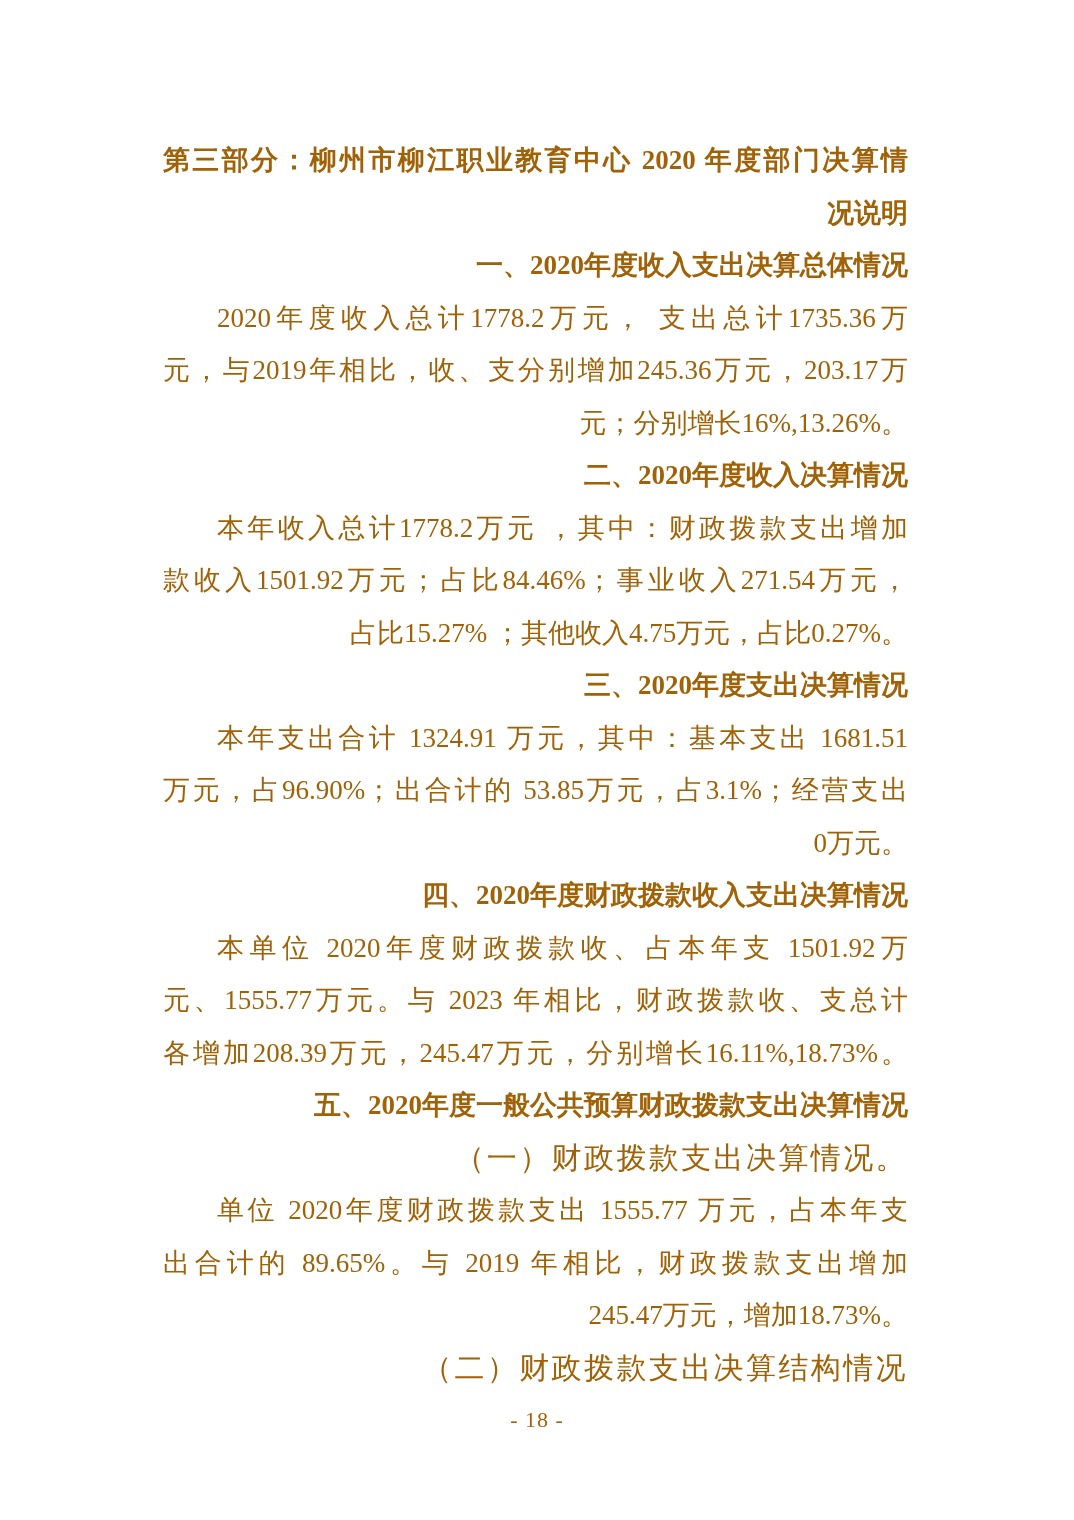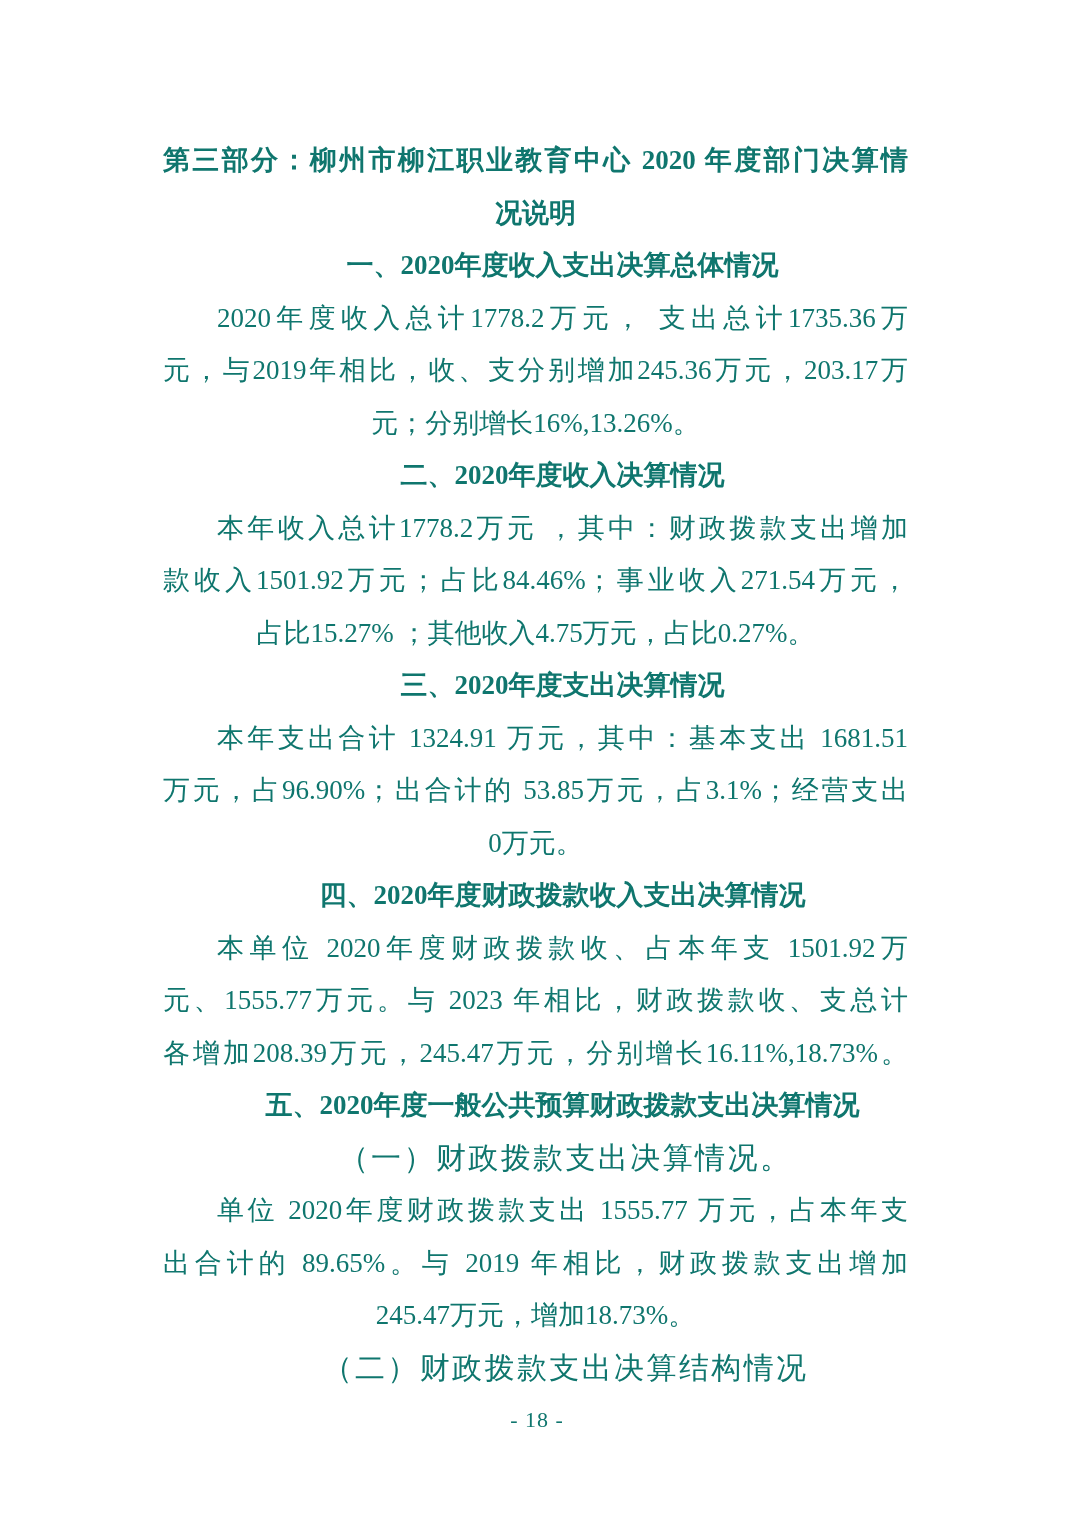--- a/index.html
+++ b/index.html
@@ -6,35 +6,35 @@
     margin: 0;
     padding: 0;
     background: #e8e8e8;
   }
   .page {
     position: relative;
     width: 1074px;
     height: 1520px;
     background: #ffffff;
     font-family: "Liberation Serif", "DejaVu Serif", serif;
-    color: #0f766e;
+    color: #a16207;
     overflow: hidden;
   }
   .doc {
     position: absolute;
     left: 163px;
     top: 134px;
     width: 745px;
   }
   .ln {
     display: block;
     height: 52.5px;
     line-height: 52.5px;
     font-size: 27px;
-    text-align: center;
+    text-align: right;
     white-space: nowrap;
   }
   .just {
     white-space: normal;
     text-align: justify;
     text-align-last: justify;
     text-justify: inter-character;
   }
   .bold { font-weight: 700; }
   .ind { text-indent: 2em; }

